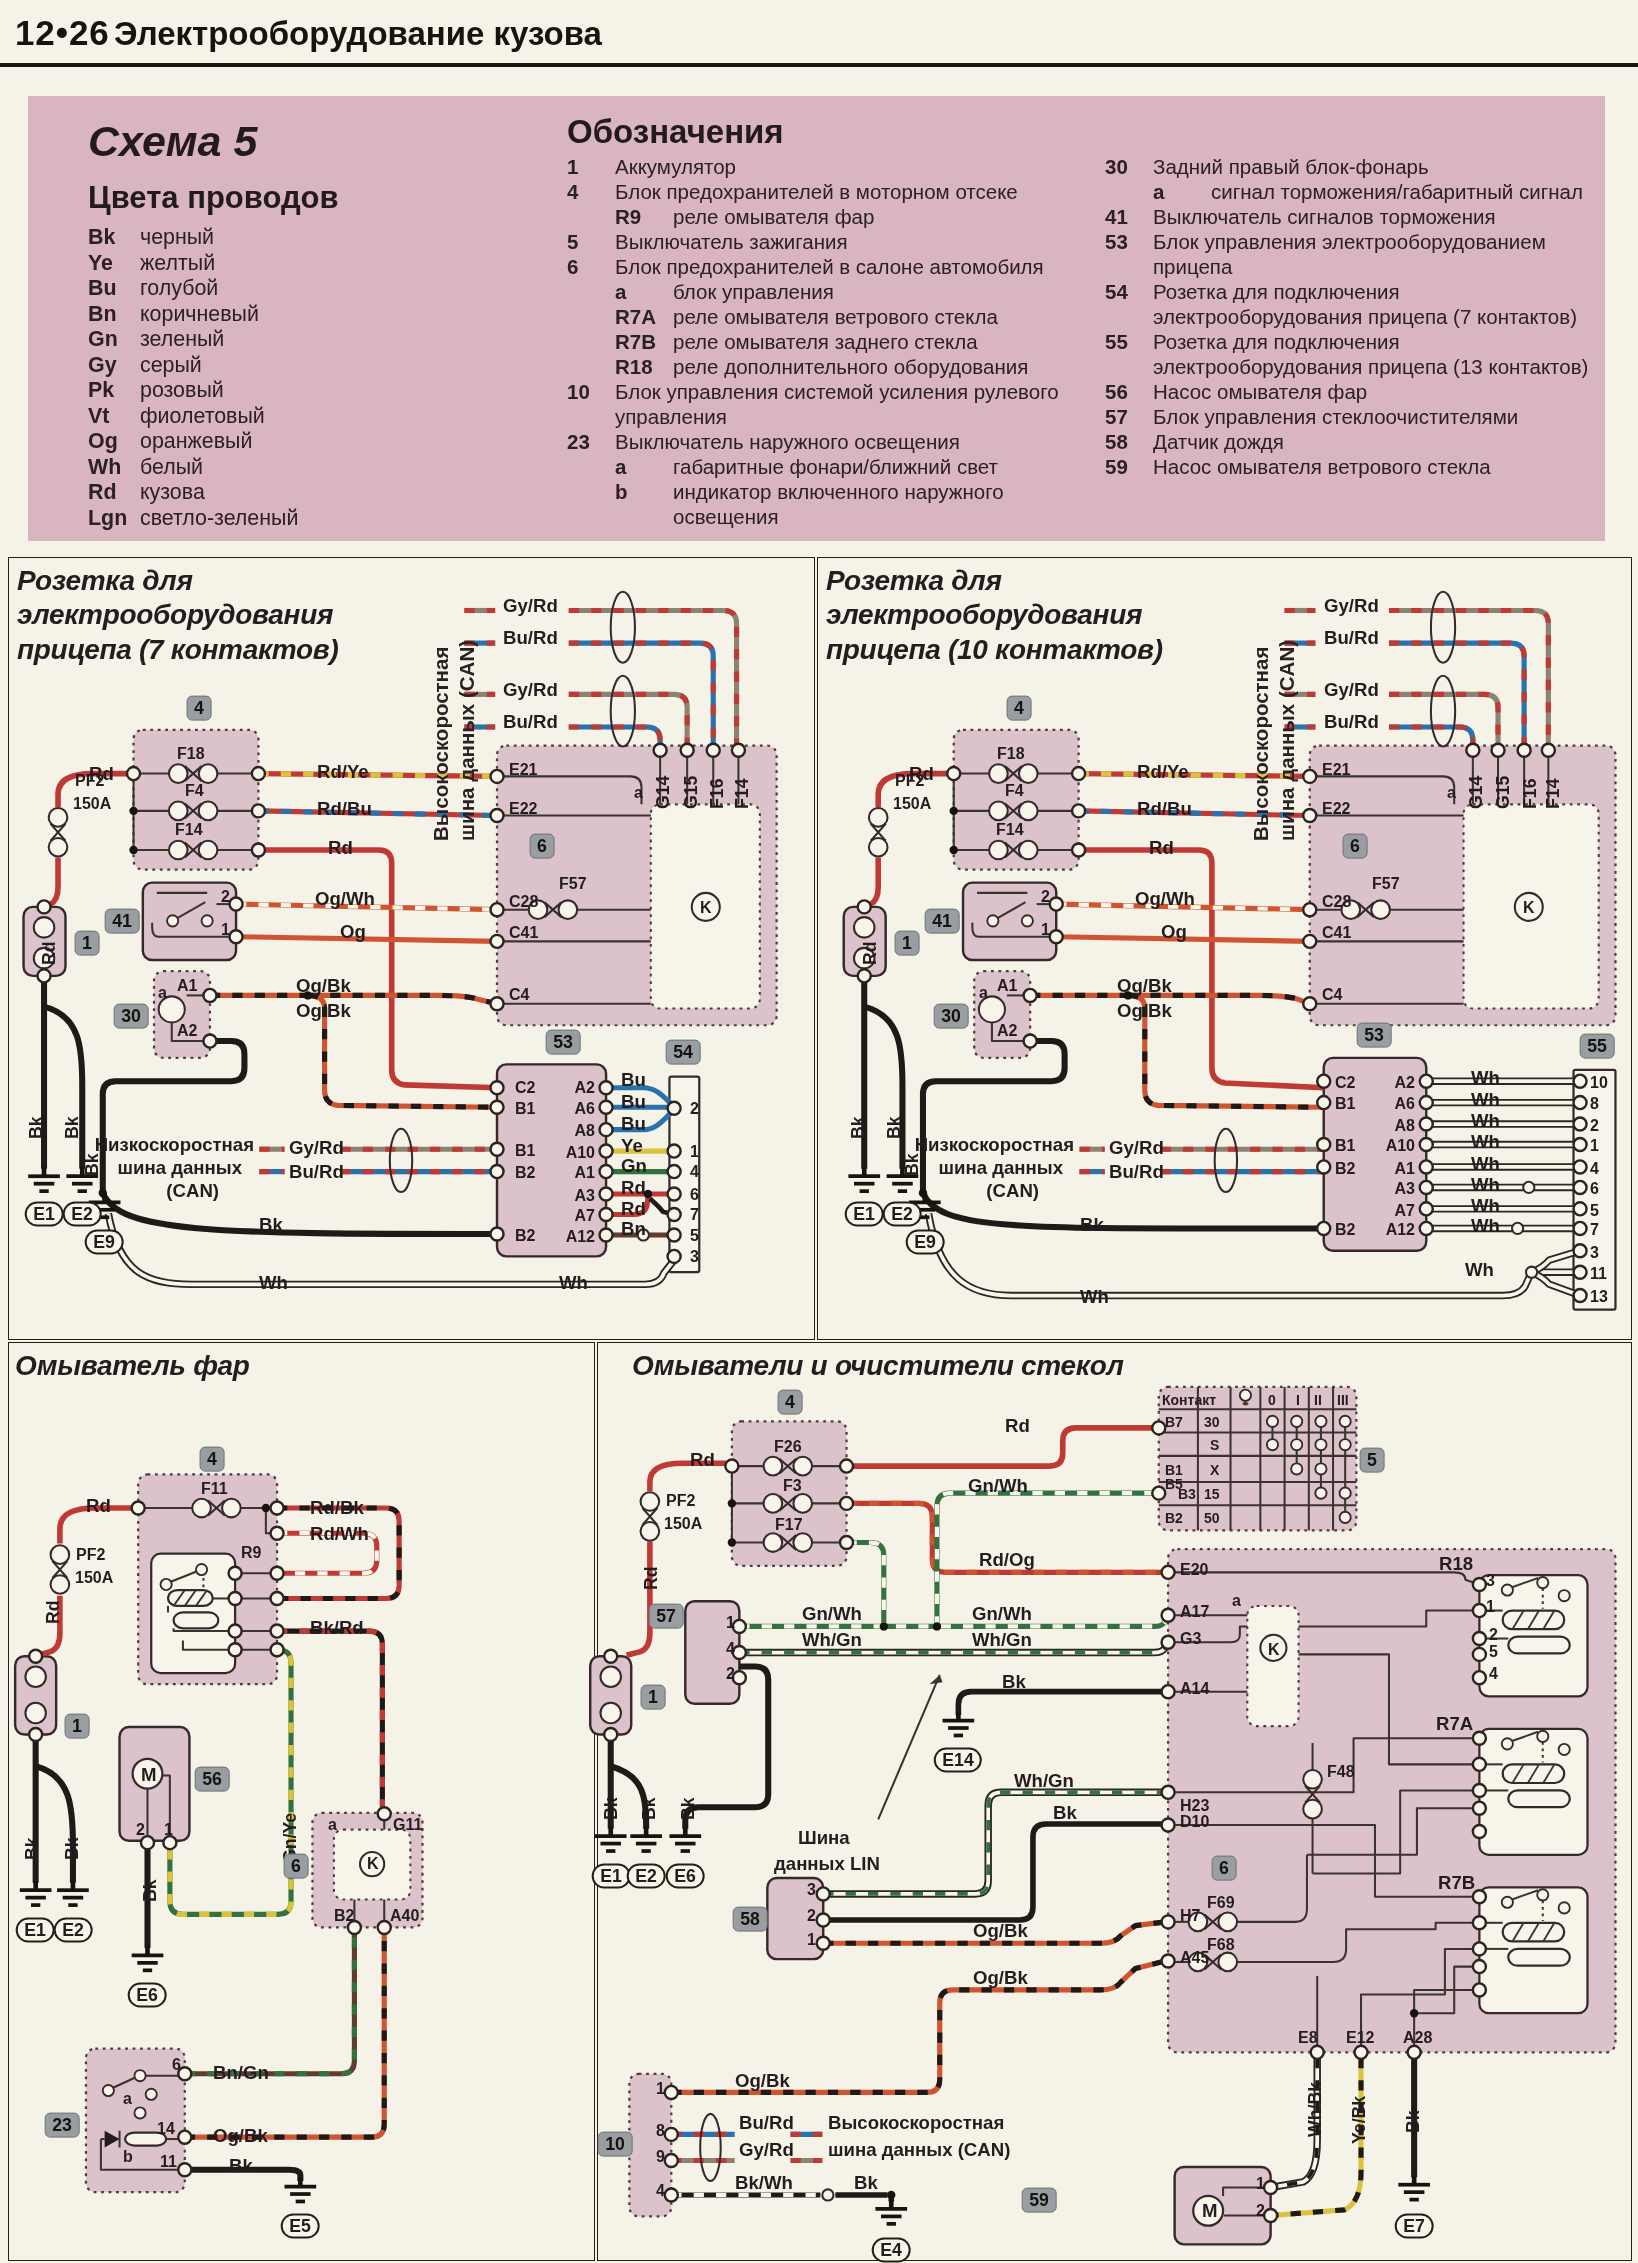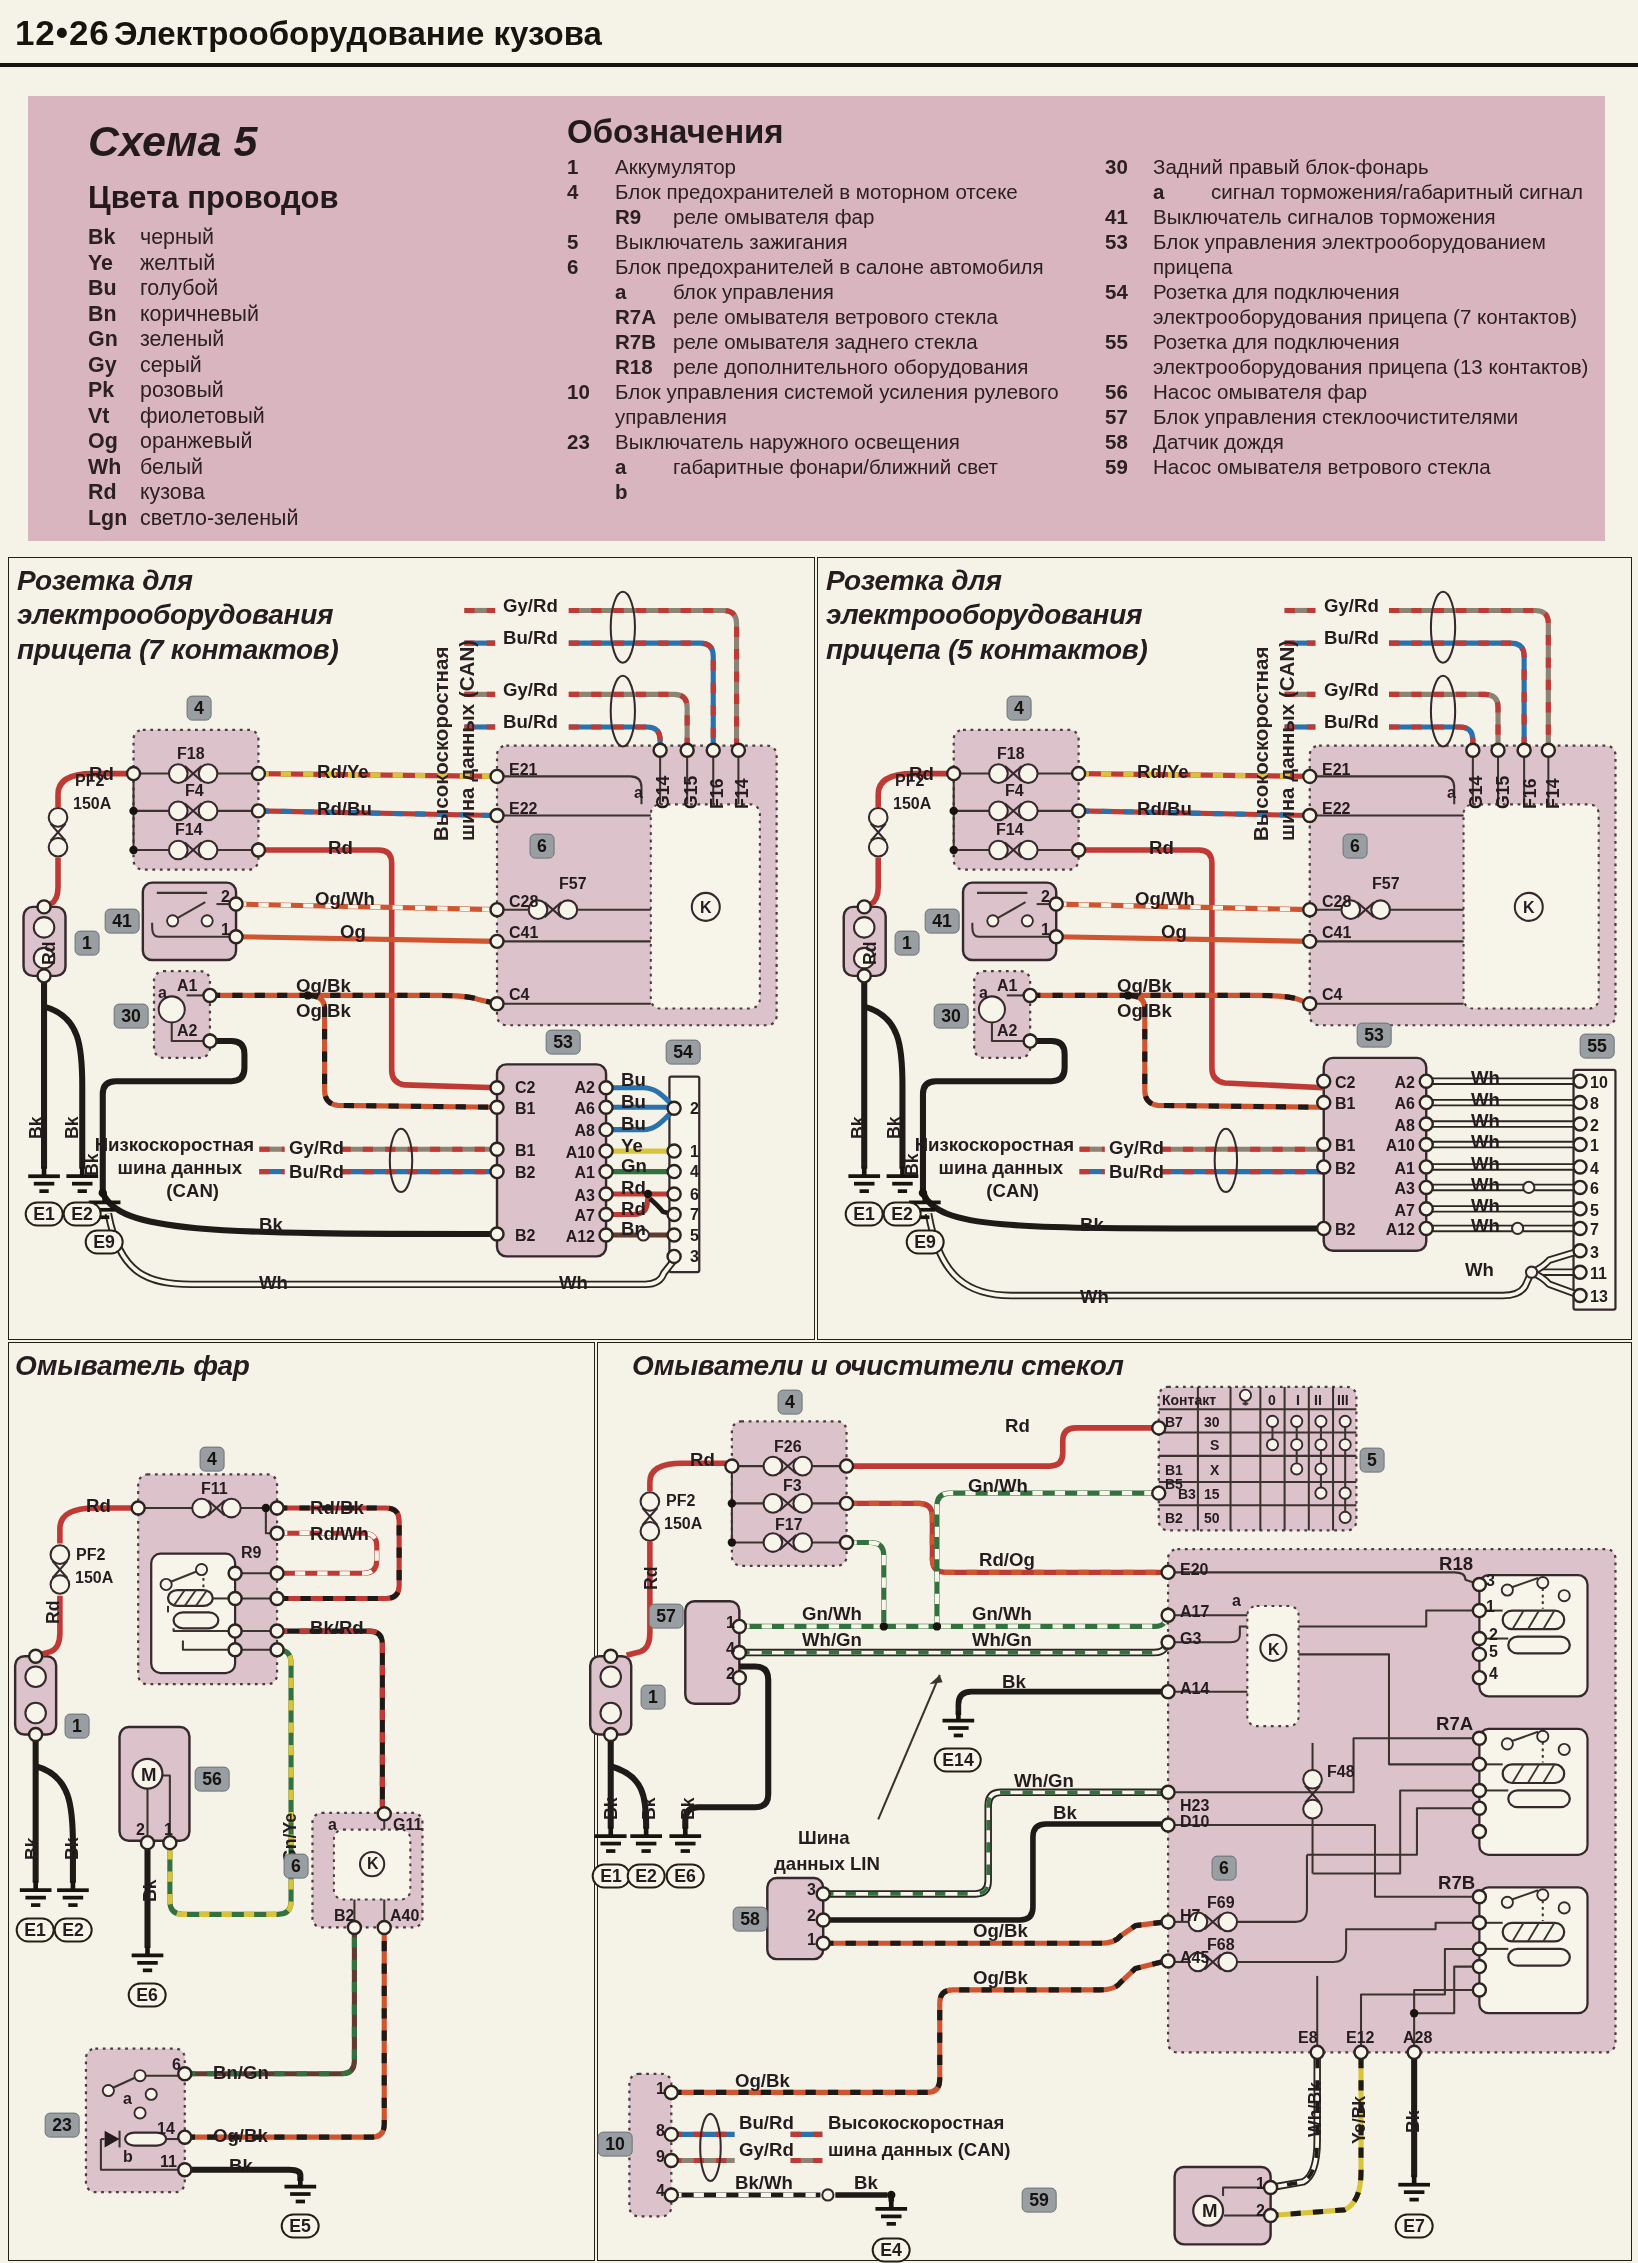--- a/index.html
+++ b/index.html
@@ -146,20 +146,21 @@
         <div class="dsg-row">
           <span class="n">23</span>
           <span class="t">Выключатель наружного освещения</span>
         </div>
         <div class="dsg-row sub">
           <span class="n">a</span>
           <span class="t">габаритные фонари/ближний свет</span>
         </div>
         <div class="dsg-row sub">
           <span class="n">b</span>
+          <span class="t">индикатор включенного наружного освещения</span>
         </div>
       </div>
     <div class="dsg-col" id="dsg2">
         <div class="dsg-row">
           <span class="n">30</span>
           <span class="t">Задний правый блок-фонарь</span>
         </div>
         <div class="dsg-row sub">
           <span class="n">a</span>
           <span class="t">сигнал торможения/габаритный сигнал</span>
@@ -1048,21 +1049,21 @@
       <span class="lb wl" style="left: 621px; top: 1218px;">Bn</span>
       <span class="lb pin" style="left: 690px; top: 1100px;">2</span>
       <span class="lb pin" style="left: 690px; top: 1143px;">1</span>
       <span class="lb pin" style="left: 690px; top: 1163px;">4</span>
       <span class="lb pin" style="left: 690px; top: 1186px;">6</span>
       <span class="lb pin" style="left: 690px; top: 1206px;">7</span>
       <span class="lb pin" style="left: 690px; top: 1227px;">5</span>
       <span class="lb pin" style="left: 690px; top: 1248px;">3</span>
       <span class="lb t" style="left: 826px; top: 565px;">Розетка для</span>
       <span class="lb t" style="left: 826px; top: 599px;">электрооборудования</span>
-      <span class="lb t" style="left: 826px; top: 634px;">прицепа (5 контактов)</span>
+      <span class="lb t" style="left: 826px; top: 634px;">прицепа (10 контактов)</span>
       <span class="lb vcan" style="left: 1249px; top: 841px;">Высокоскоростная</span>
       <span class="lb vcan" style="left: 1275px; top: 841px;">шина данных (CAN)</span>
       <span class="lb wl" style="left: 1324px; top: 595px;">Gy/Rd</span>
       <span class="lb wl" style="left: 1324px; top: 627px;">Bu/Rd</span>
       <span class="lb wl" style="left: 1324px; top: 679px;">Gy/Rd</span>
       <span class="lb wl" style="left: 1324px; top: 711px;">Bu/Rd</span>
       <span class="lb vt" style="left: 1466px; top: 809px;">G14</span>
       <span class="lb vt" style="left: 1493px; top: 809px;">G15</span>
       <span class="lb vt" style="left: 1520px; top: 809px;">F16</span>
       <span class="lb vt" style="left: 1543px; top: 809px;">F14</span>

